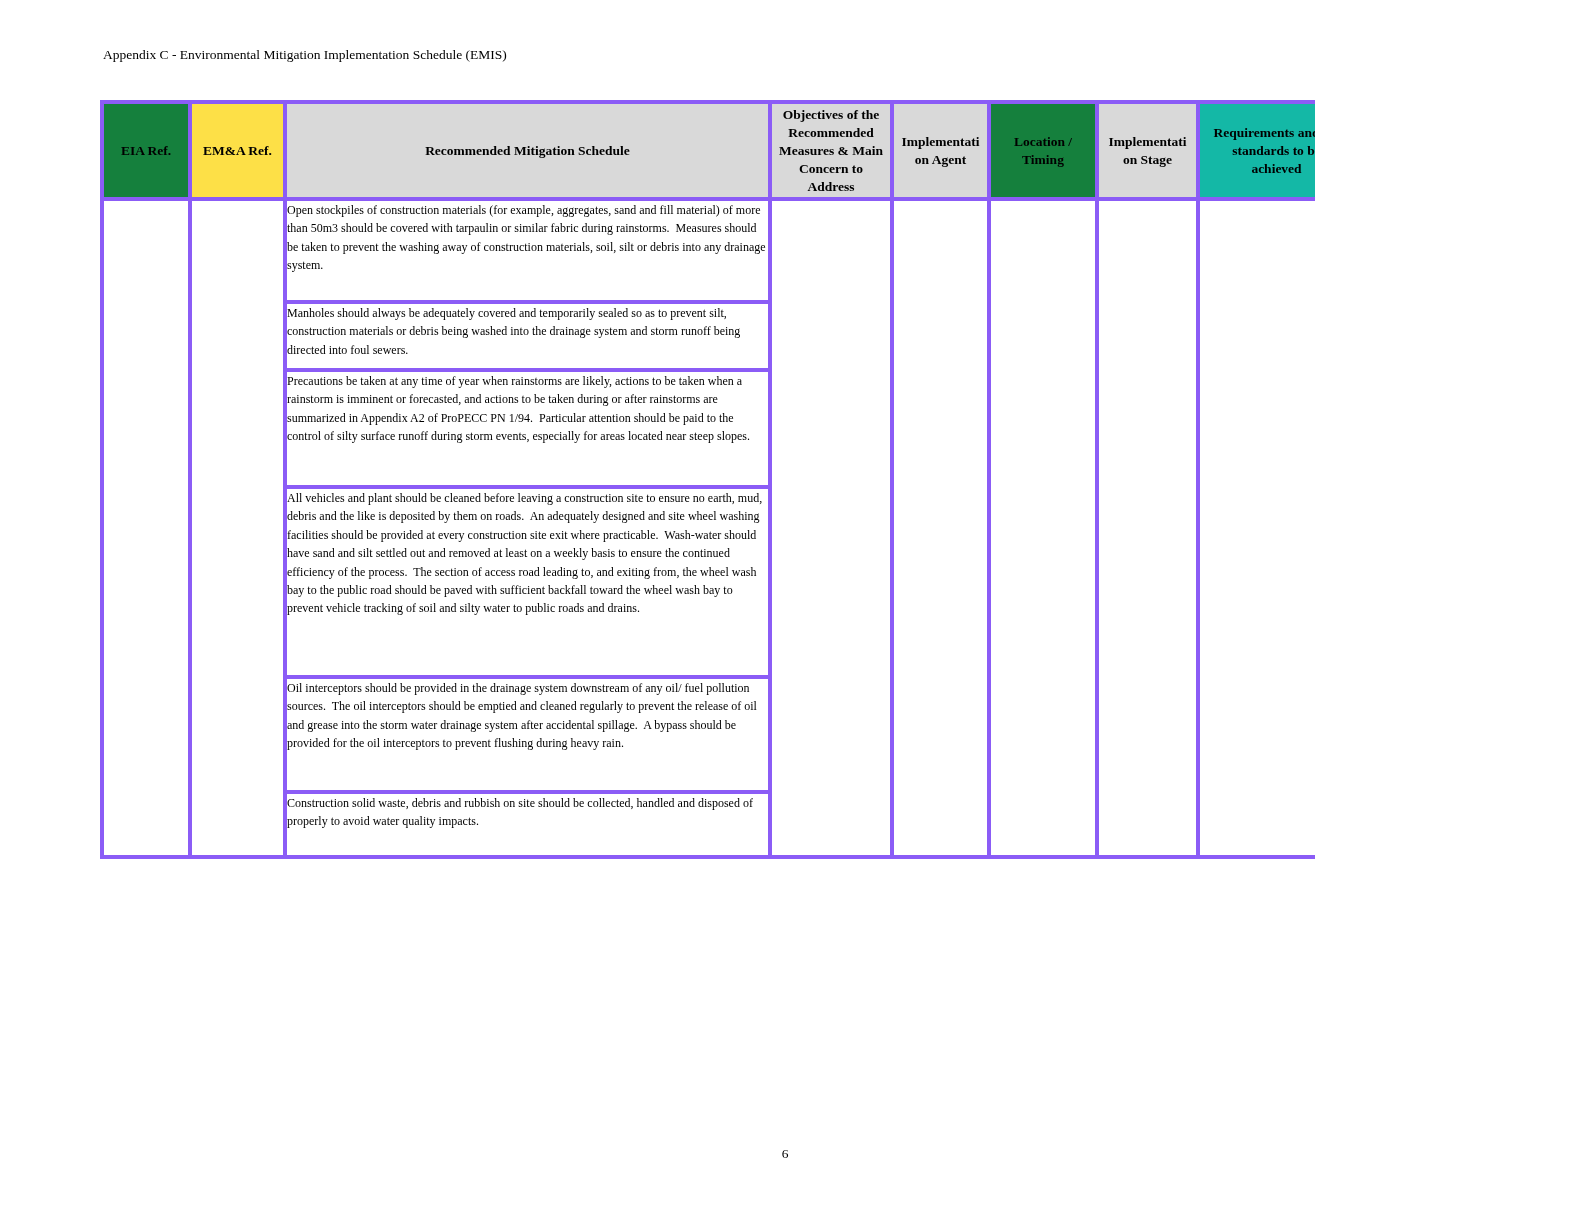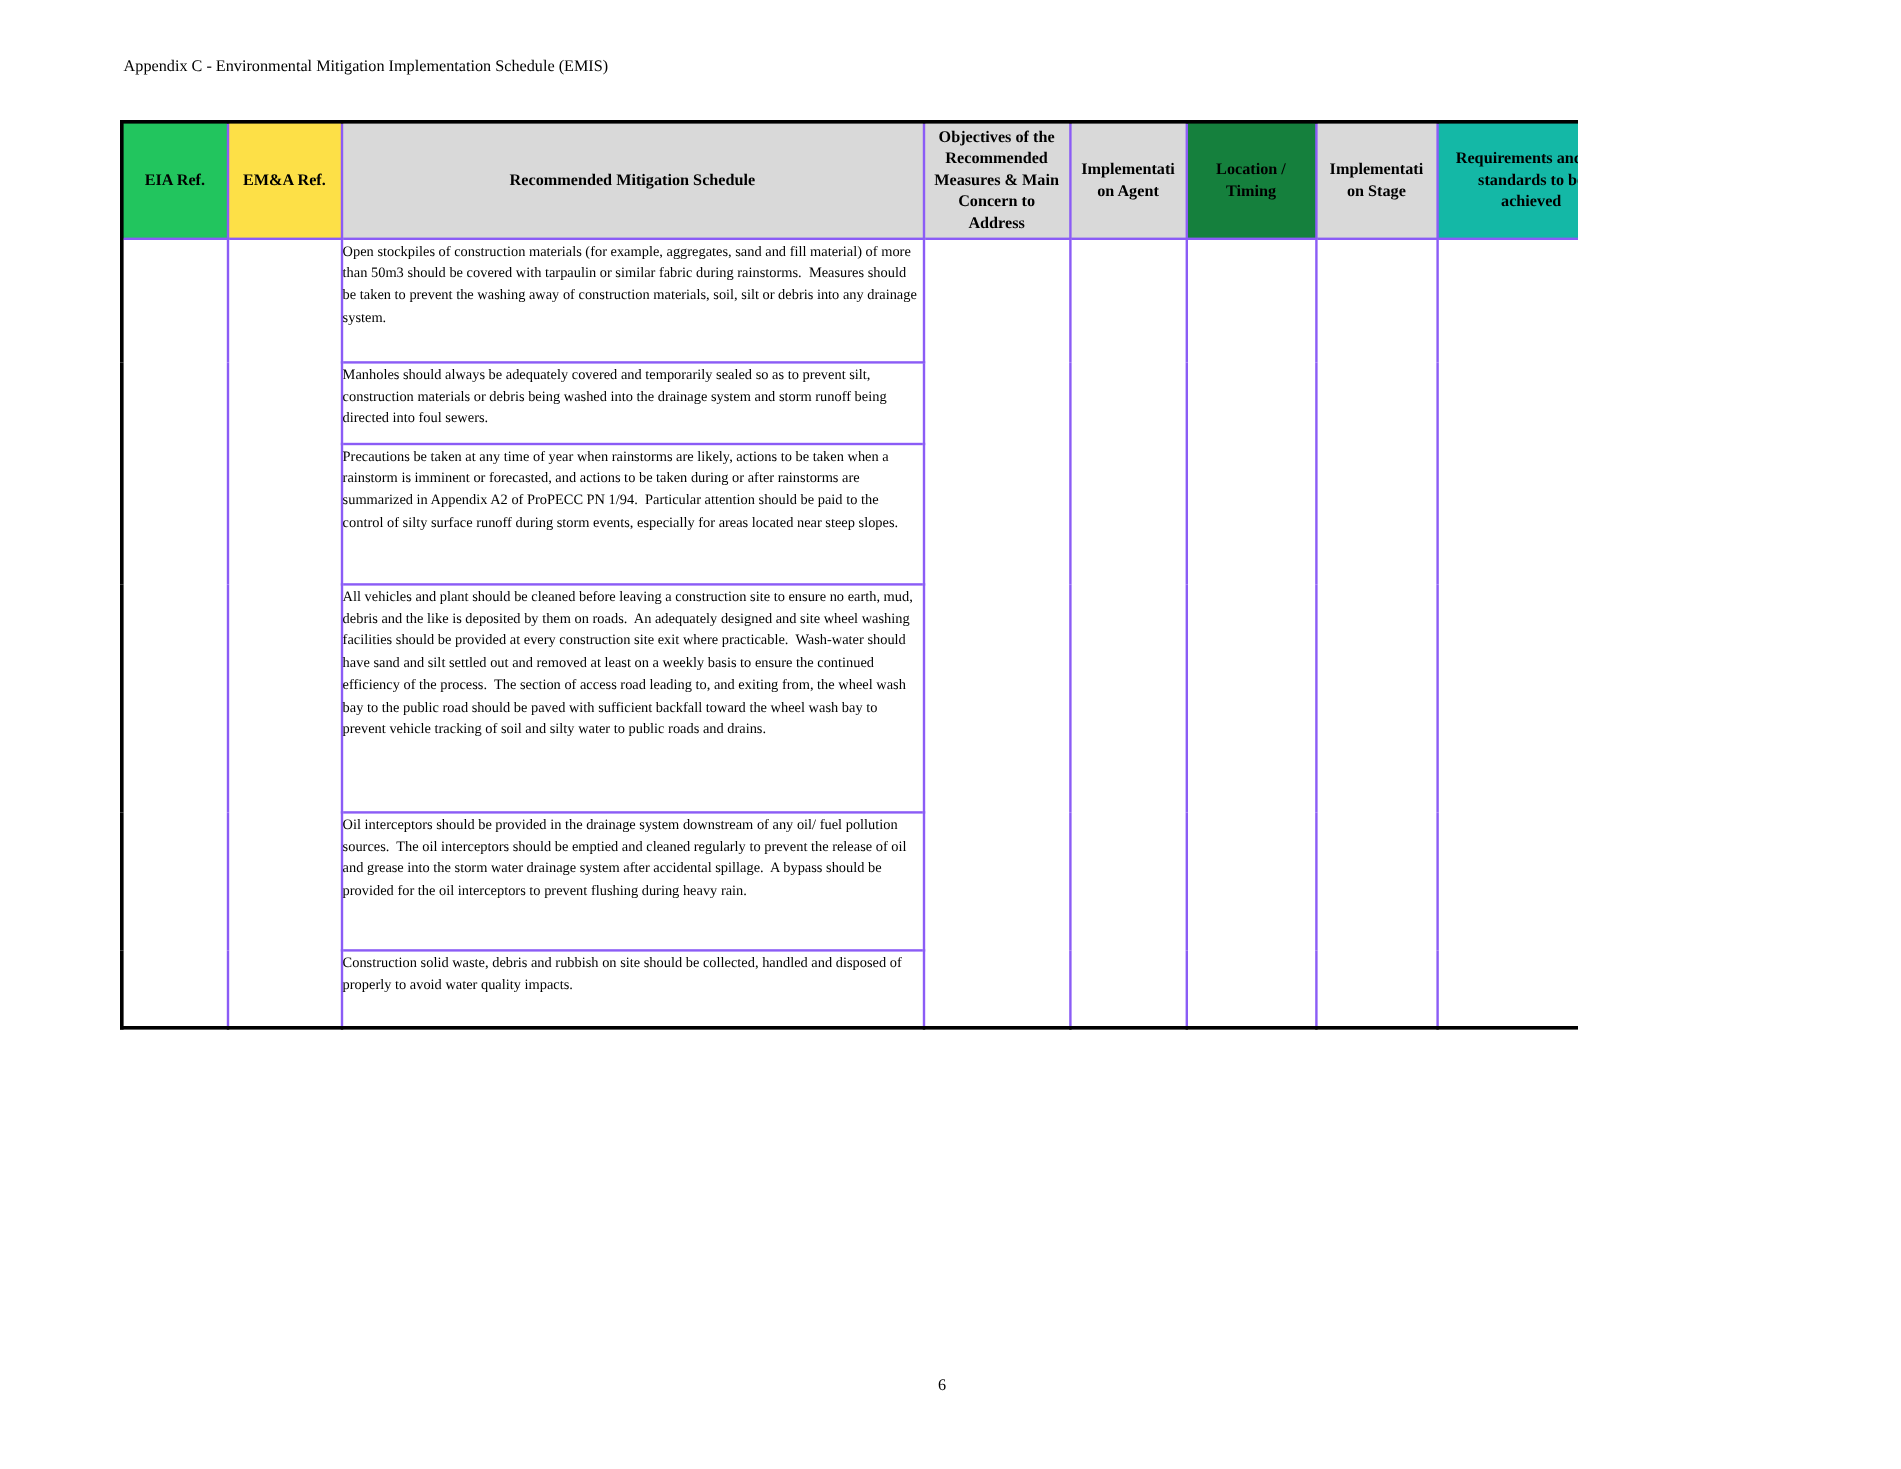--- a/index.html
+++ b/index.html
@@ -35,21 +35,21 @@
   table.emis col.c1 { width: 88px; }
   table.emis col.c2 { width: 95px; }
   table.emis col.c3 { width: 485px; }
   table.emis col.c4 { width: 122px; }
   table.emis col.c5 { width: 97px; }
   table.emis col.c6 { width: 108px; }
   table.emis col.c7 { width: 101px; }
   table.emis col.c8 { width: 157px; }
   table.emis col.c9 { width: 117px; }
   table.emis th, table.emis td {
-    border: 2px solid #8b5cf6;
+    border: 4px solid #8b5cf6;
     padding: 0;
     font-family: Liberation Serif, serif;
   }
   th.hdr {
     font-size: 13.5px;
     font-weight: bold;
     line-height: 18px;
     text-align: center;
     vertical-align: middle;
     white-space: pre-line;
@@ -115,21 +115,21 @@
         <col class="c3">
         <col class="c4">
         <col class="c5">
       <col class="c6">
         <col class="c7">
         <col class="c8">
         <col class="c9">
     </colgroup>
     <tbody>
       <tr class="hdr-row">
-        <th class="hdr" style="background: #22c55e;">EIA Ref.</th>
+        <th class="hdr" style="background: #15803d;">EIA Ref.</th>
         <th class="hdr" style="background: #fde047;">EM&amp;A Ref.</th>
         <th class="hdr" style="background: rgb(217, 217, 217);">Recommended Mitigation Schedule</th>
         <th class="hdr" style="background: rgb(217, 217, 217);">Objectives of the
 Recommended
 Measures &amp; Main
 Concern to
 Address</th>
         <th class="hdr" style="background: rgb(217, 217, 217);">Implementati
 on Agent</th>
         <th class="hdr" style="background: #15803d;">Location /

